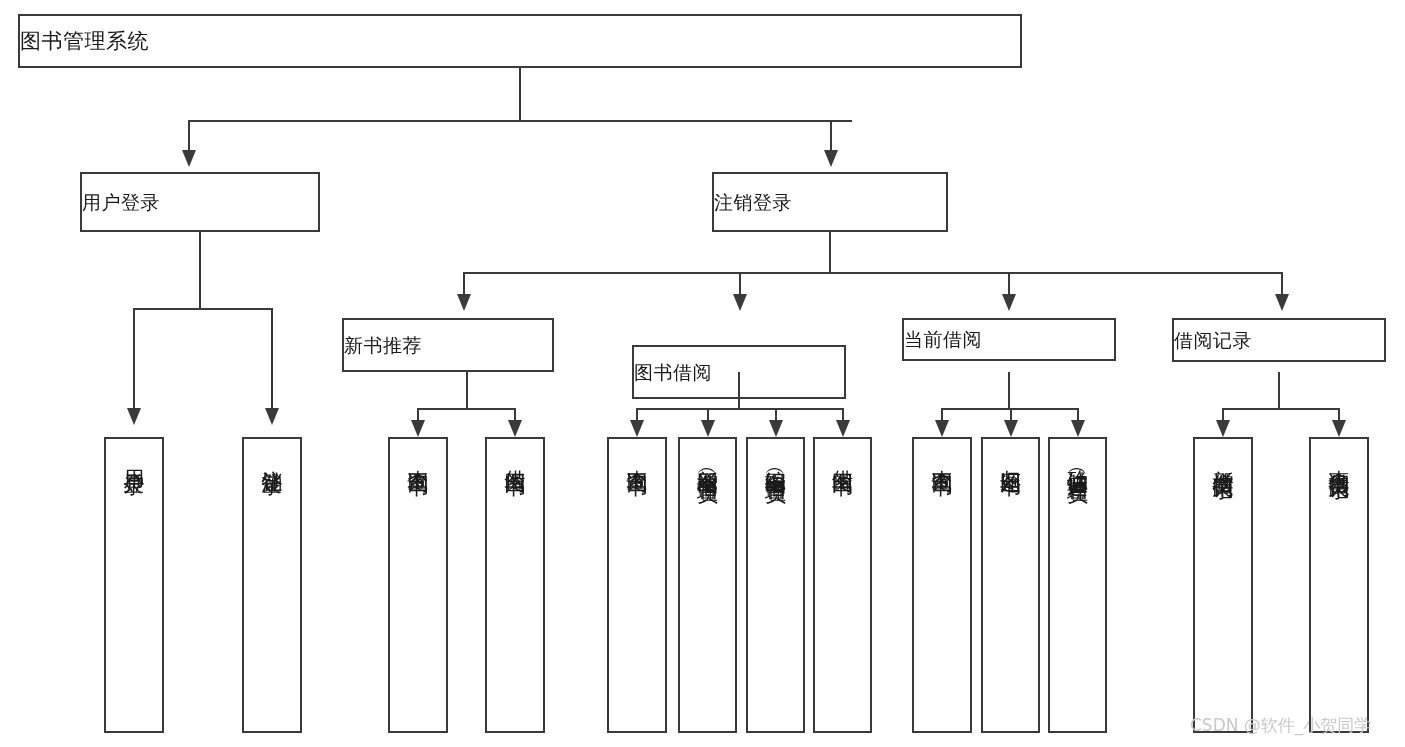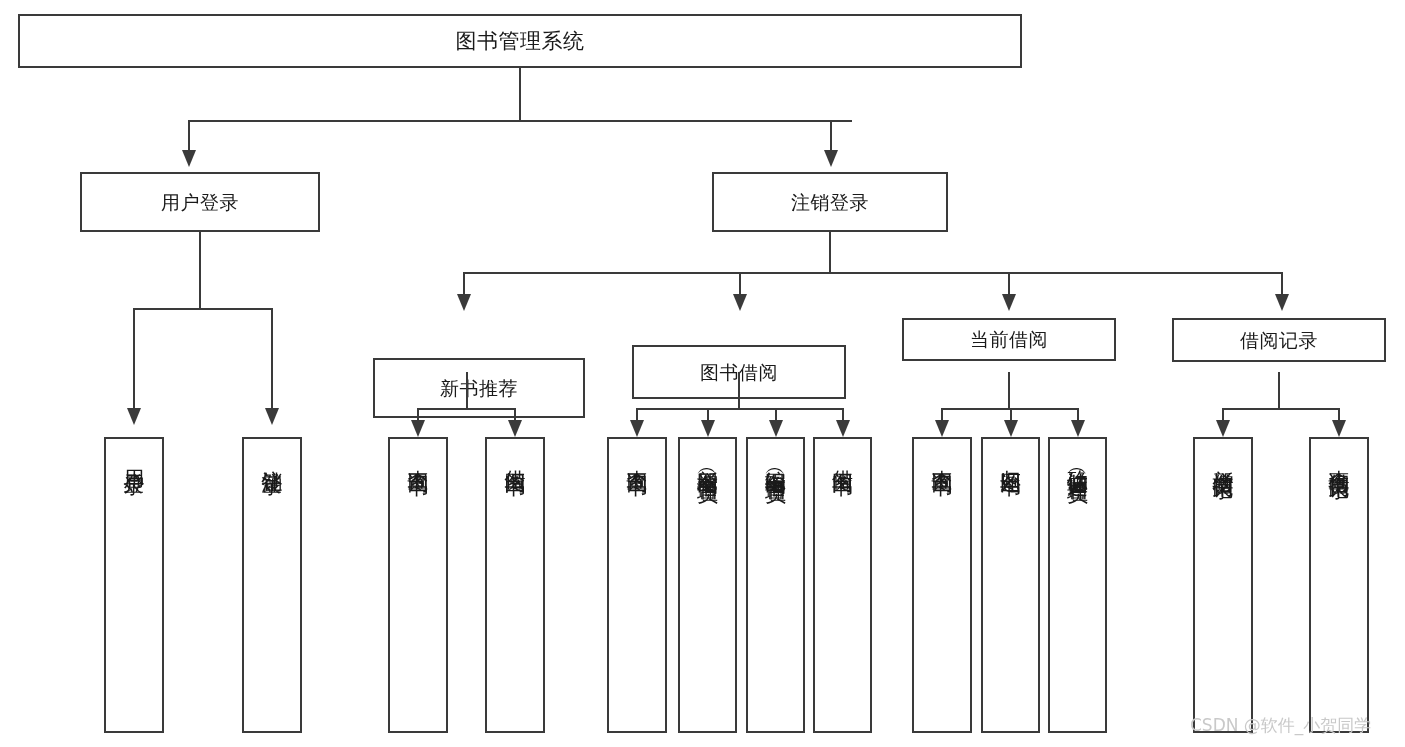--- a/index.html
+++ b/index.html
@@ -16,21 +16,21 @@
     overflow: hidden;
   }
   
   .node {
     position: absolute;
     box-sizing: border-box;
     border: 2px solid #3a3a3a;
     background: #ffffff;
     display: flex;
     align-items: center;
-    justify-content: center;
+    justify-content: flex-start;
     color: #1a1a1a;
   }
   .node-label {
     display: block;
     text-align: center;
     line-height: 1.18;
     white-space: pre;
   }
   
   .node.horiz .node-label {
@@ -112,21 +112,21 @@
   <div class="ln h" style="left:463px; top:272px; width:818px;"></div>
   <div class="ln v" style="left:463px; top:272px; height:24px;"></div>
   <div class="arrow" style="left:457px; top:294px;"></div>
   <div class="ln v" style="left:739px; top:272px; height:24px;"></div>
   <div class="arrow" style="left:733px; top:294px;"></div>
   <div class="ln v" style="left:1008px; top:272px; height:24px;"></div>
   <div class="arrow" style="left:1002px; top:294px;"></div>
   <div class="ln v" style="left:1281px; top:272px; height:24px;"></div>
   <div class="arrow" style="left:1275px; top:294px;"></div>
 
-  <div class="node horiz" style="left:373px; top:318px; width:212px; height:60px;margin-top:40px;">
+  <div class="node horiz" style="left:342px; top:318px; width:212px; height:54px;">
     <span class="node-label">新书推荐</span>
   </div>
   <div class="node horiz" style="left:632px; top:318px; width:214px; height:54px;margin-top:27px;">
     <span class="node-label">图书借阅</span>
   </div>
   <div class="node horiz" style="left:902px; top:318px; width:214px; height:43px;">
     <span class="node-label">当前借阅</span>
   </div>
   <div class="node horiz" style="left:1172px; top:318px; width:214px; height:44px;">
     <span class="node-label">借阅记录</span>

